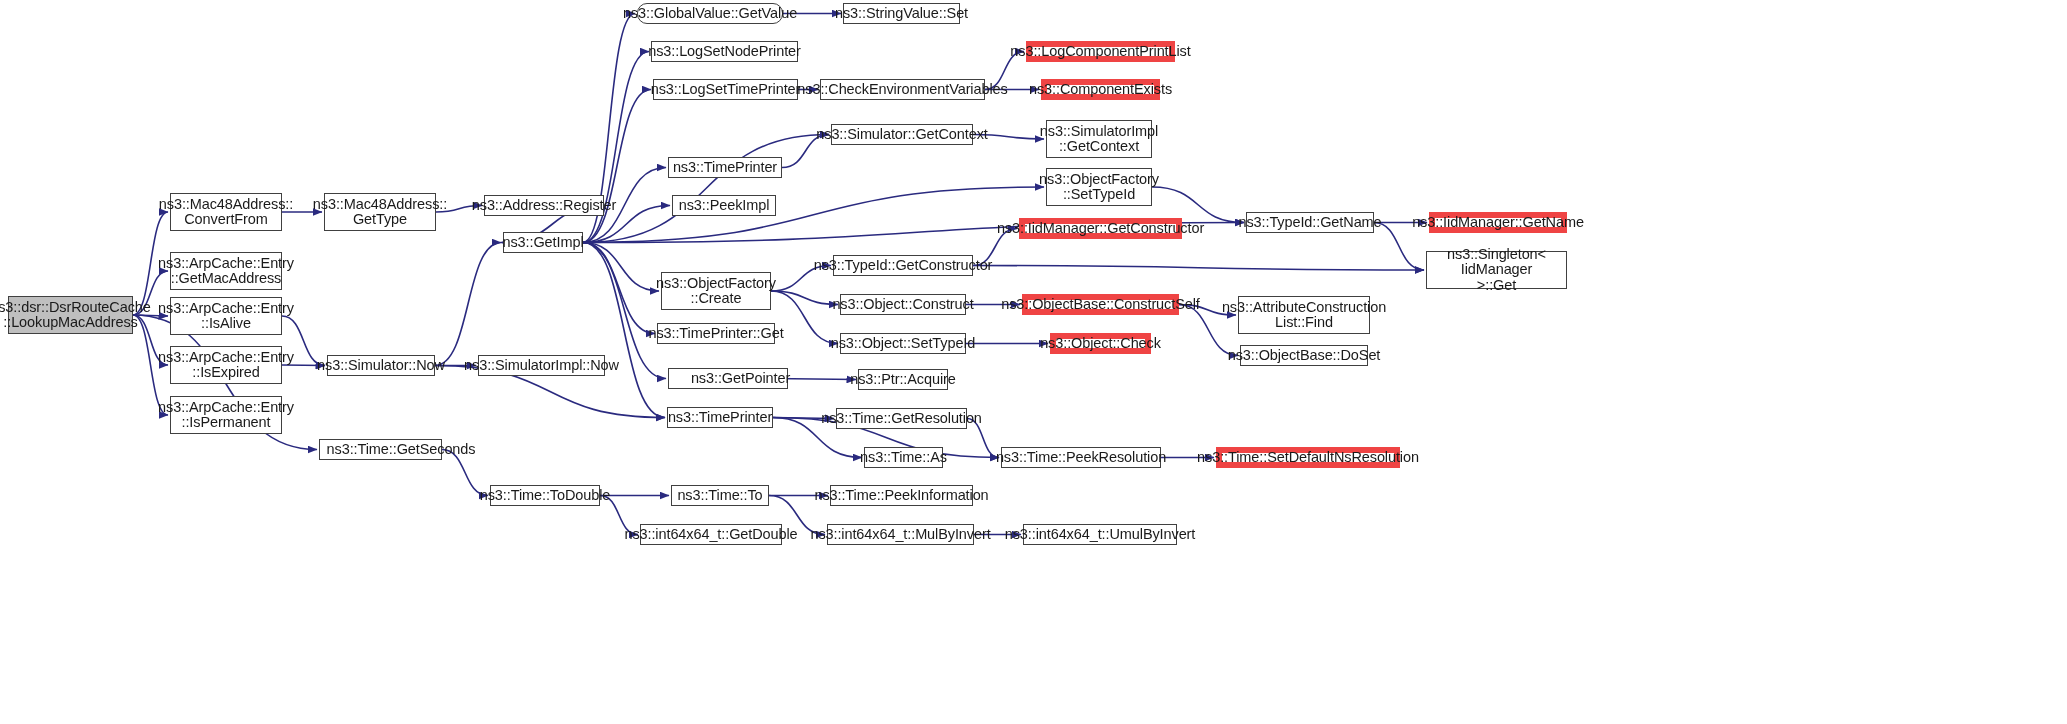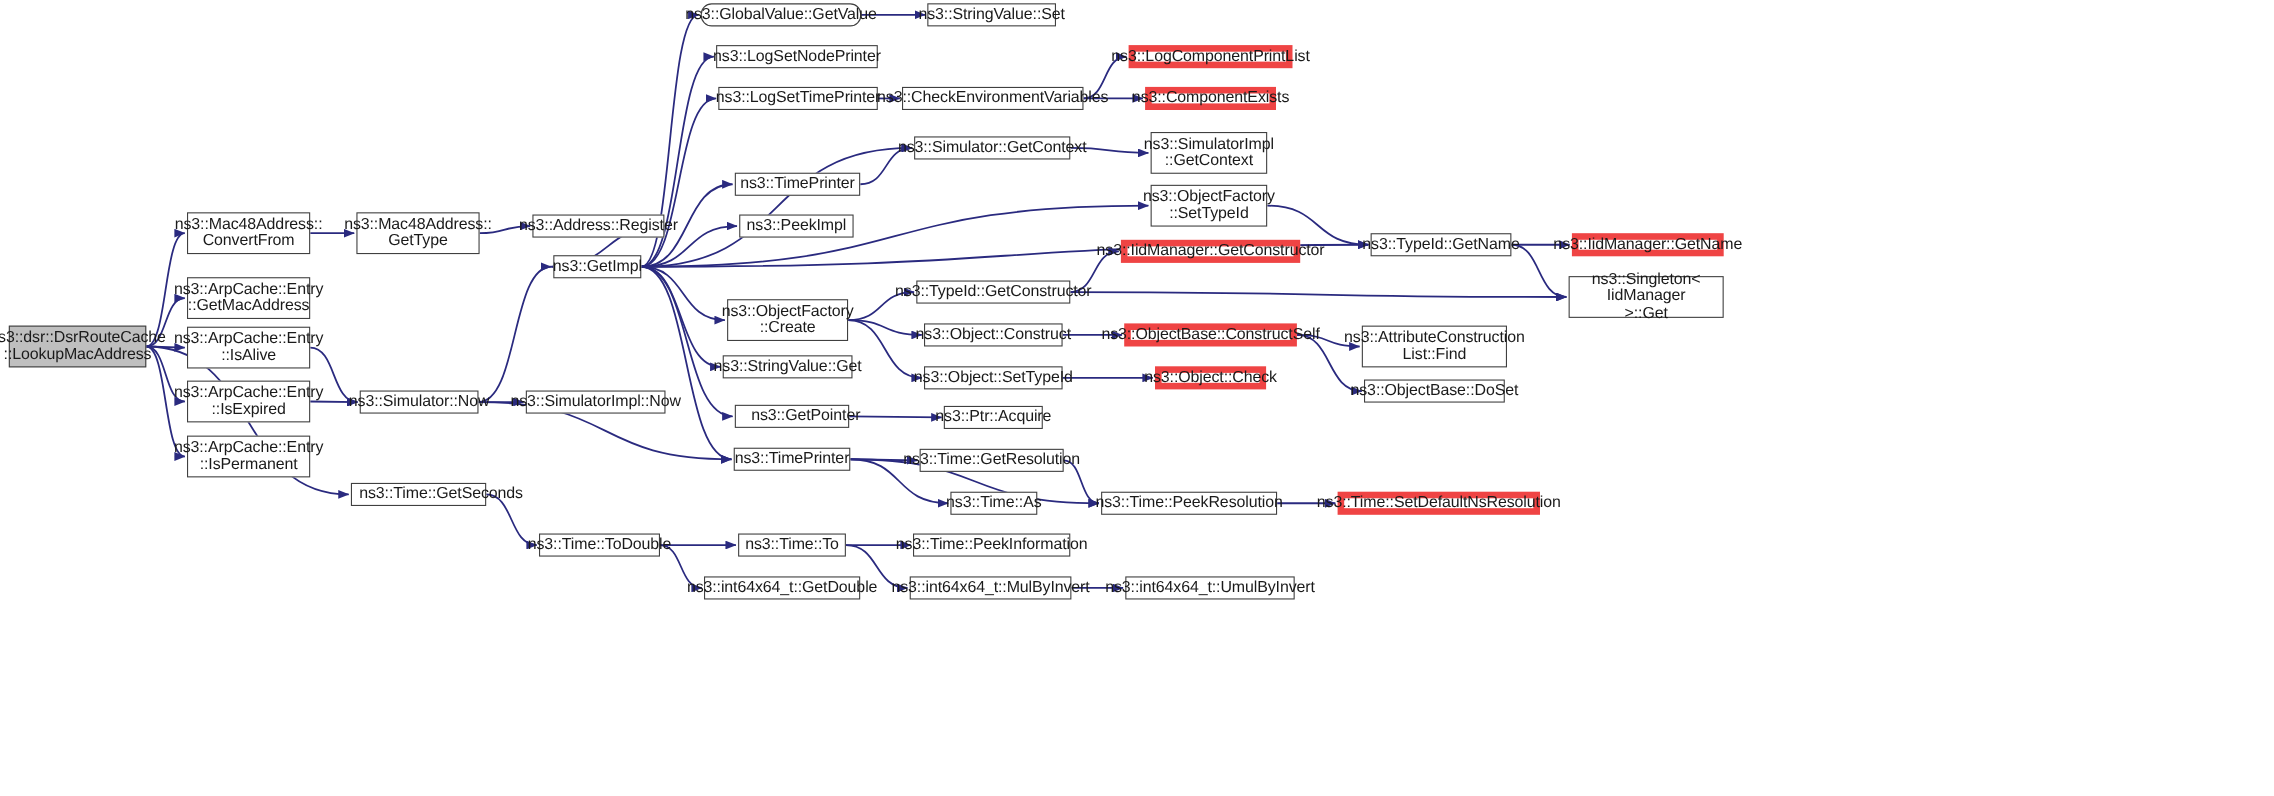--- a/index.html
+++ b/index.html
@@ -138,22 +138,22 @@
       <div class="node" style="left: 503px; top: 232px; width: 80px; height: 21px;">ns3::GetImpl</div>
       <div class="node" style="left: 478px; top: 355px; width: 127px; height: 21px;">ns3::SimulatorImpl::Now</div>
       <div class="node" style="left: 490px; top: 485px; width: 110px; height: 21px;">ns3::Time::ToDouble</div>
       <div class="node" style="left: 637px; top: 3px; width: 146px; height: 21px; border-radius: 10px;">ns3::GlobalValue::GetValue</div>
       <div class="node" style="left: 651px; top: 41px; width: 147px; height: 21px;">ns3::LogSetNodePrinter</div>
       <div class="node" style="left: 653px; top: 79px; width: 145px; height: 21px;">ns3::LogSetTimePrinter</div>
       <div class="node" style="left: 668px; top: 157px; width: 114px; height: 21px;">ns3::TimePrinter</div>
       <div class="node" style="left: 672px; top: 195px; width: 104px; height: 21px;">ns3::PeekImpl</div>
       <div class="node" style="left: 661px; top: 272px; width: 110px; height: 38px;">ns3::ObjectFactory
 ::Create</div>
-      <div class="node" style="left: 657px; top: 323px; width: 118px; height: 21px;">ns3::StringValue::Get</div>
-      <div class="node" style="left: 668px; top: 368px; width: 104px; height: 21px; padding-left: 25px;">ns3::GetPointer</div>
+      <div class="node" style="left: 657px; top: 323px; width: 118px; height: 21px;">ns3::TimePrinter::Get</div>
+      <div class="node" style="left: 668px; top: 368px; width: 120px; height: 21px; padding-left: 25px;">ns3::GetPointer</div>
       <div class="node" style="left: 667px; top: 407px; width: 106px; height: 21px;">ns3::TimePrinter</div>
       <div class="node" style="left: 671px; top: 485px; width: 98px; height: 21px;">ns3::Time::To</div>
       <div class="node" style="left: 640px; top: 524px; width: 142px; height: 21px;">ns3::int64x64_t::GetDouble</div>
       <div class="node" style="left: 843px; top: 3px; width: 117px; height: 21px;">ns3::StringValue::Set</div>
       <div class="node" style="left: 820px; top: 79px; width: 165px; height: 21px;">ns3::CheckEnvironmentVariables</div>
       <div class="node" style="left: 831px; top: 124px; width: 142px; height: 21px;">ns3::Simulator::GetContext</div>
       <div class="node" style="left: 833px; top: 255px; width: 140px; height: 21px;">ns3::TypeId::GetConstructor</div>
       <div class="node" style="left: 840px; top: 294px; width: 126px; height: 21px;">ns3::Object::Construct</div>
       <div class="node" style="left: 840px; top: 333px; width: 126px; height: 21px;">ns3::Object::SetTypeId</div>
       <div class="node" style="left: 858px; top: 369px; width: 90px; height: 21px;">ns3::Ptr::Acquire</div>

